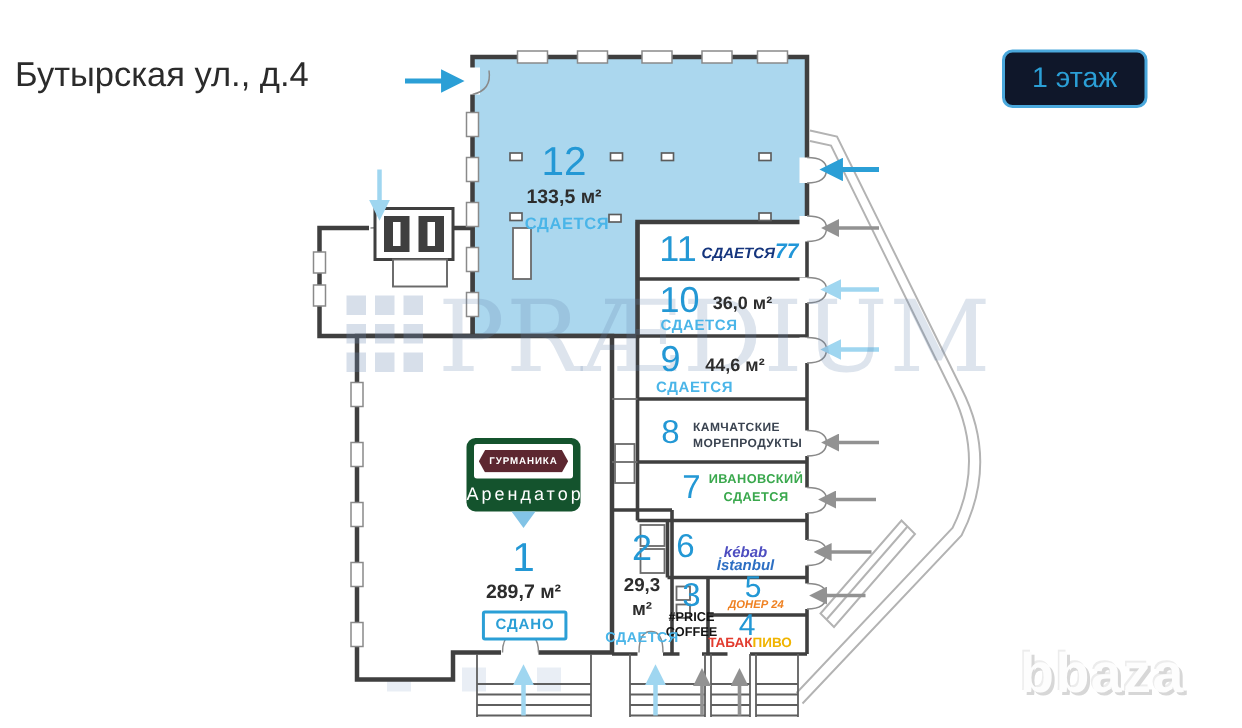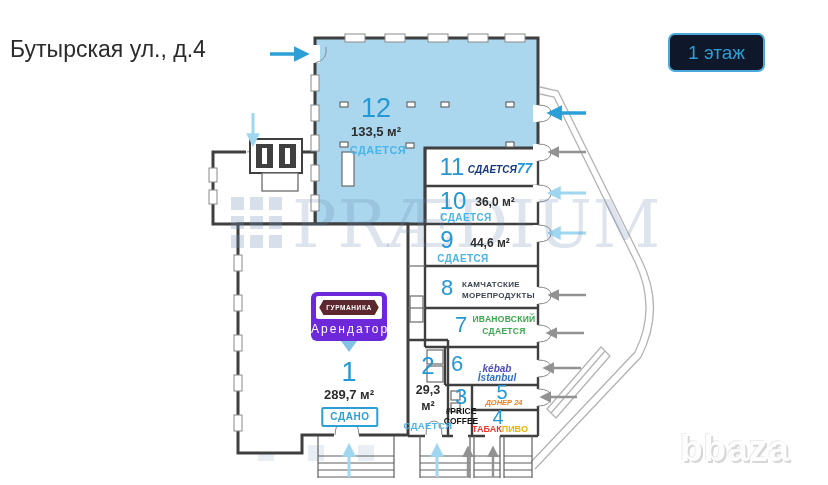--- a/index.html
+++ b/index.html
@@ -7,21 +7,21 @@
           font-family:"Liberation Sans",sans-serif;}
   .abs{position:absolute;}
   .lbl{position:absolute;transform:translate(-50%,-50%);text-align:center;line-height:1;white-space:nowrap;}
   .num{color:#2398d5;font-weight:400;}
   .area{font-weight:bold;color:#2d2d2d;}
   .status{color:#4ab5e8;font-weight:bold;letter-spacing:.4px;}
   .title{position:absolute;left:10px;top:36px;font-size:23px;color:#2b2b2b;}
   .floor-btn{position:absolute;left:668px;top:33px;width:97px;height:39px;box-sizing:border-box;
              border:2px solid #4aa8dc;border-radius:7px;background:#0f172a;color:#2b9fd6;
              font-size:19px;font-family:"Liberation Sans",sans-serif;display:flex;align-items:center;justify-content:center;cursor:pointer;}
-  .tooltip{position:absolute;left:311px;top:292px;width:76px;height:49px;background:#6d28d9;border-radius:6px;text-decoration:underline;}
+  .tooltip{position:absolute;left:311px;top:292px;width:76px;height:49px;background:#14532d;border-radius:6px;text-decoration:underline;}
   .tooltip .inner{position:absolute;left:5px;top:4px;right:5px;height:23px;background:#fff;border-radius:2px;
                   display:flex;align-items:center;justify-content:center;}
   .badge{background:#5d2730;color:#fff;font-size:6.5px;font-weight:bold;letter-spacing:.6px;
          padding:4px 7px;clip-path:polygon(7% 0,93% 0,100% 50%,93% 100%,7% 100%,0 50%);}
   .tenant-label{position:absolute;left:0;right:0;bottom:5px;text-align:center;color:#fff;
                 font-size:12px;letter-spacing:2px;}
   .tip-tri{position:absolute;left:341px;top:341px;width:0;height:0;
            border-left:8px solid transparent;border-right:8px solid transparent;border-top:11px solid #82c3e6;}
   .sdano{display:inline-block;border:2px solid #2b9fd6;border-radius:2px;background:#fff;
          color:#2b9fd6;font-size:10px;font-weight:bold;letter-spacing:.6px;padding:3px 7px;}

